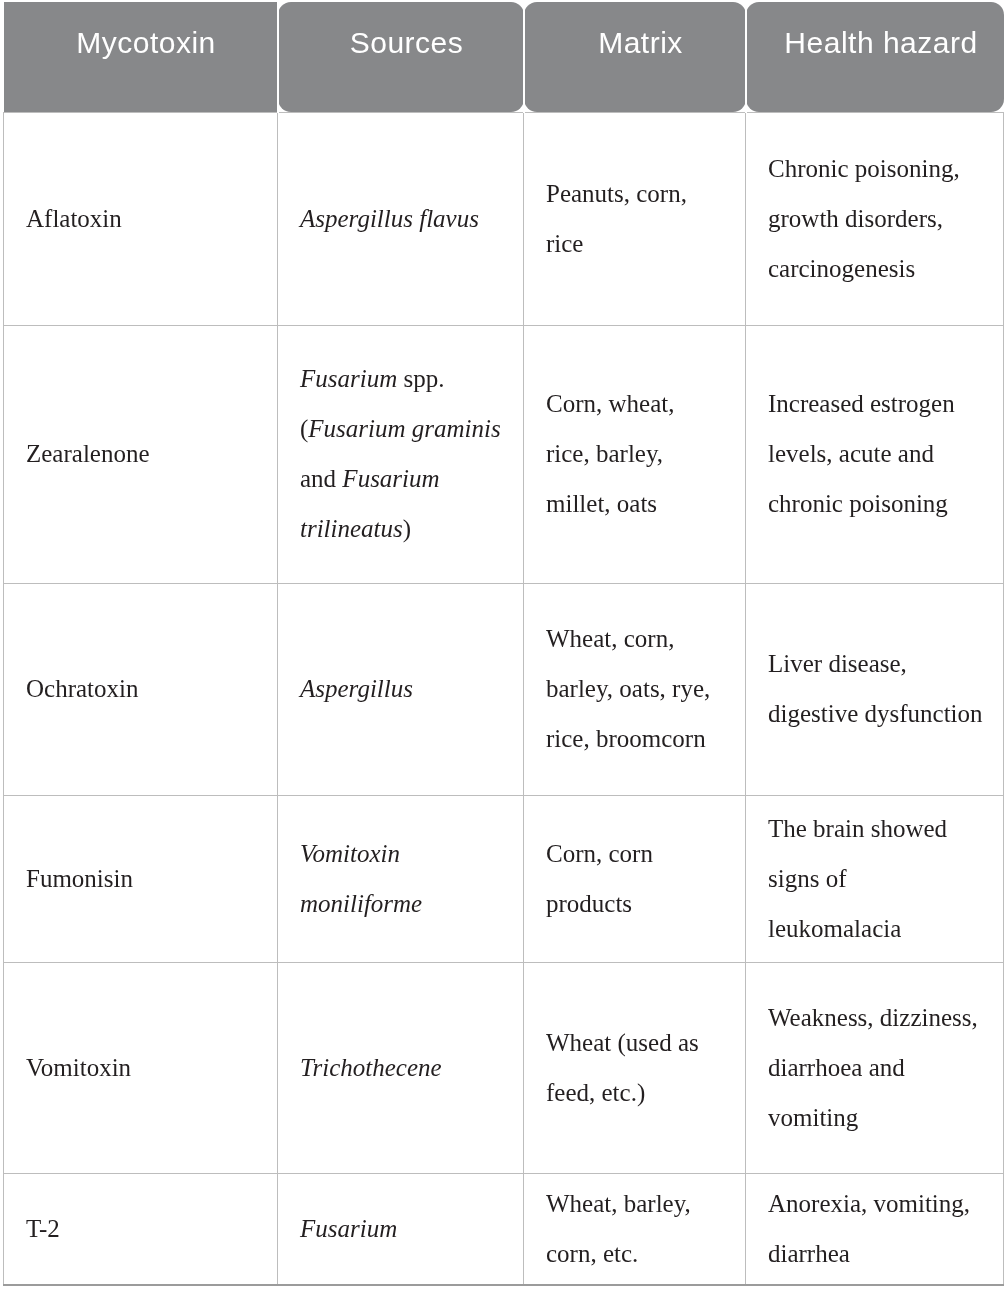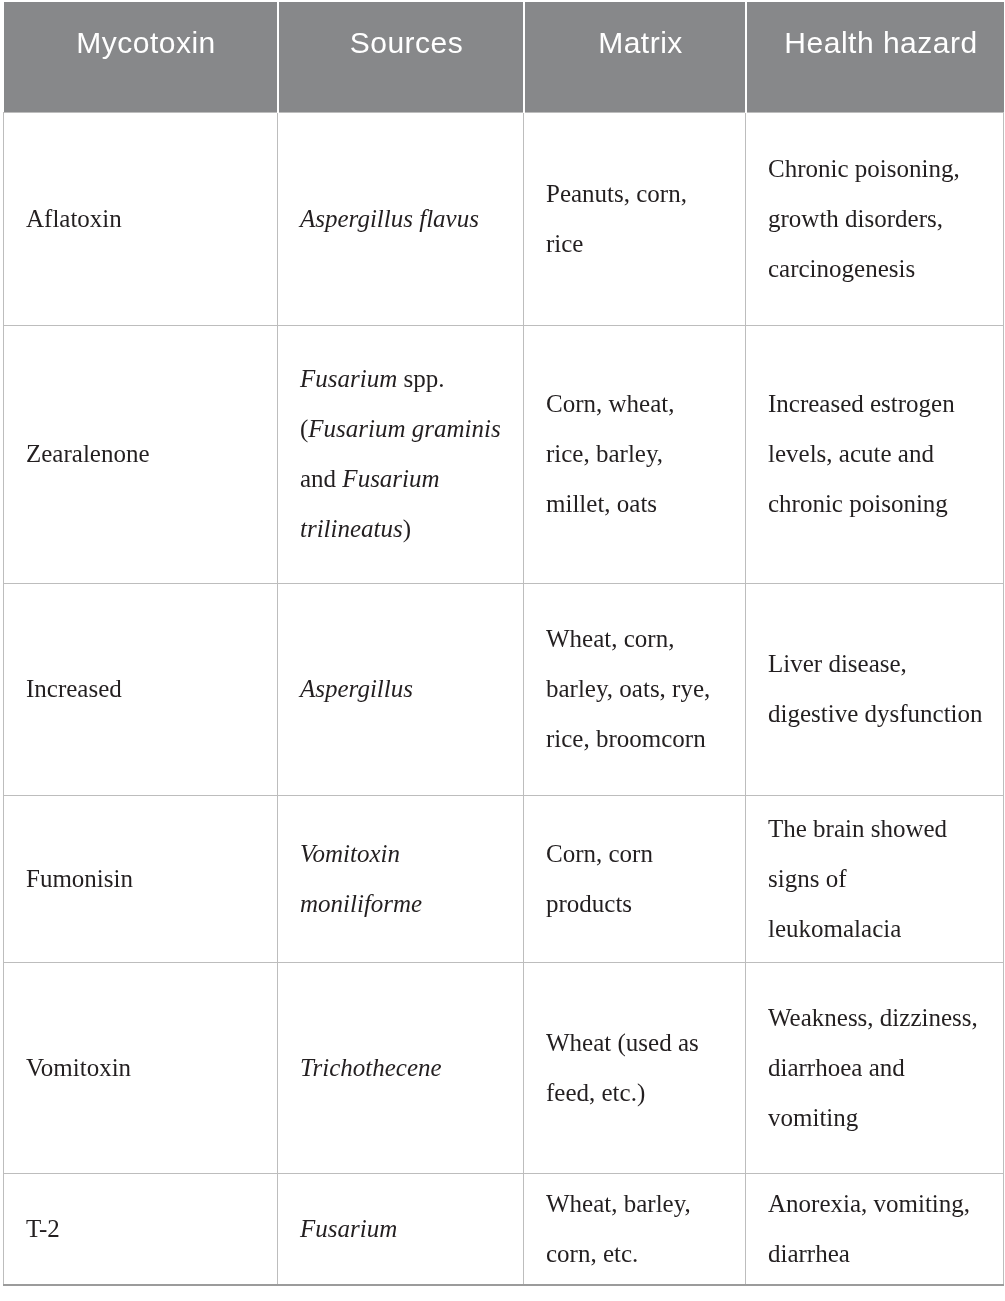--- a/index.html
+++ b/index.html
@@ -35,20 +35,21 @@
     line-height: 43px;
     letter-spacing: 0.5px;
     text-align: center;
     vertical-align: top;
     box-sizing: border-box;
     height: 110px;
     padding: 19px 10px 0 22px;
   }
   thead th + th {
     border-left: 2px solid #ffffff;
+    border-radius: 13px;
   }
 
   tbody td {
     border: 1px solid var(--grid-line, #bdbdbd);
     box-sizing: border-box;
     vertical-align: middle;
     color: var(--body-text, #231f20);
     font-size: 25px;
     line-height: 50px;
     text-align: left;
@@ -96,21 +97,21 @@
           <td><span>Peanuts, corn, rice</span></td>
           <td><span>Chronic poisoning, growth disorders, carcinogenesis</span></td>
         </tr>
         <tr>
           <td><span>Zearalenone</span></td>
           <td><i>Fusarium</i><span> spp. (</span><i>Fusarium graminis</i><span> and </span><i>Fusarium trilineatus</i><span>)</span></td>
           <td><span>Corn, wheat, rice, barley, millet, oats</span></td>
           <td><span>Increased estrogen levels, acute and chronic poisoning</span></td>
         </tr>
         <tr>
-          <td><span>Increased</span></td>
+          <td><span>Ochratoxin</span></td>
           <td><i>Aspergillus</i></td>
           <td><span>Wheat, corn, barley, oats, rye, rice, broomcorn</span></td>
           <td><span>Liver disease, digestive dysfunction</span></td>
         </tr>
         <tr>
           <td><span>Fumonisin</span></td>
           <td><i>Vomitoxin moniliforme</i></td>
           <td><span>Corn, corn products</span></td>
           <td><span>The brain showed signs of leukomalacia</span></td>
         </tr>

